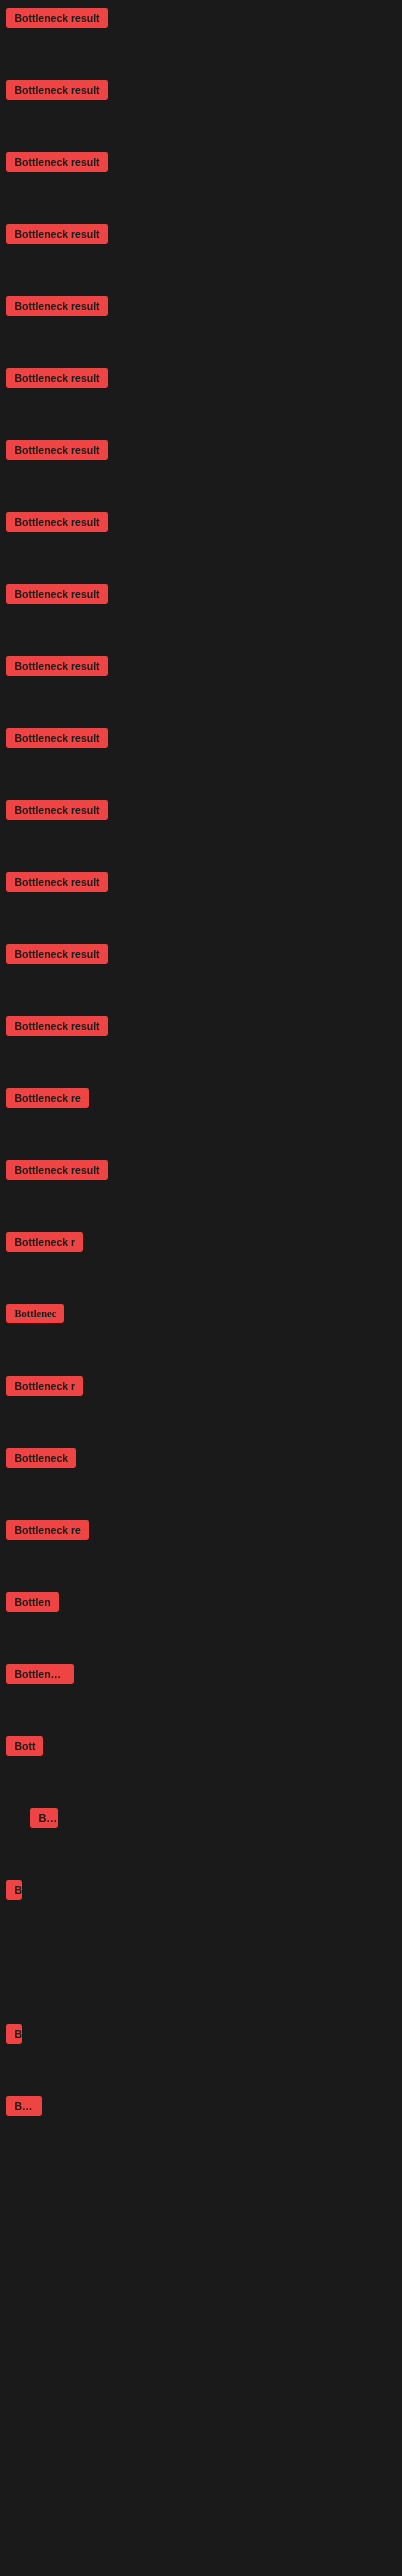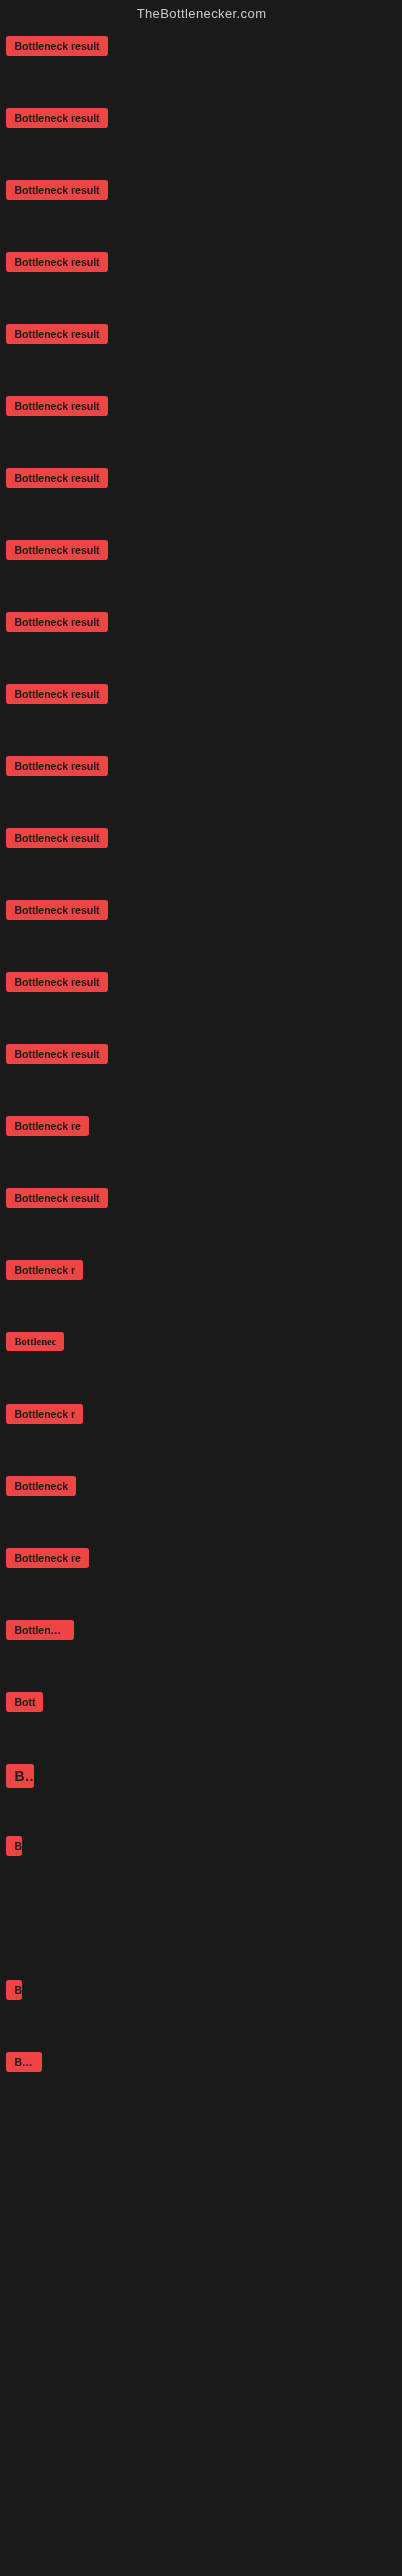--- a/index.html
+++ b/index.html
@@ -65,39 +65,38 @@
     .item-16 .bottleneck-badge { max-width: 89px; font-size: 10.5px; overflow: hidden; }
     .item-17 .bottleneck-badge { max-width: 119px; font-size: 10.5px; }
     .item-18 .bottleneck-badge { max-width: 81px; font-size: 10.5px; overflow: hidden; }
     .item-19 .bottleneck-badge { max-width: 64px; font-size: 10.5px; overflow: hidden; font-family: Liberation Serif, serif; }
     .item-20 .bottleneck-badge { max-width: 85px; font-size: 10.5px; overflow: hidden; }
     .item-21 .bottleneck-badge { max-width: 72px; font-size: 10.5px; overflow: hidden; }
     .item-22 .bottleneck-badge { max-width: 93px; font-size: 10.5px; overflow: hidden; }
     .item-23 .bottleneck-badge { max-width: 58px; font-size: 10.5px; overflow: hidden; }
     .item-24 .bottleneck-badge { max-width: 68px; font-size: 10.5px; overflow: hidden; }
     .item-25 .bottleneck-badge { max-width: 40px; font-size: 10.5px; overflow: hidden; }
-    .item-26 .bottleneck-badge { max-width: 28px; font-size: 14px; overflow: hidden; }
+    .item-26 .bottleneck-badge { max-width: 28px; font-size: 11px; overflow: hidden; margin-left: 24px; }
     .item-27 .bottleneck-badge { max-width: 16px; font-size: 10.5px; overflow: hidden; }
     .item-28 .bottleneck-badge { max-width: 0px; font-size: 10.5px; overflow: hidden; opacity: 0; }
     .item-29 .bottleneck-badge { max-width: 12px; font-size: 10.5px; overflow: hidden; }
     .item-30 .bottleneck-badge { max-width: 36px; font-size: 10.5px; overflow: hidden; }
 
     .spacer {
       height: 121px;
     }
 
     .container {
       padding: 0 6.4px;
     }
   </style>
 </head>
 <body>
 
 <div class="container">
-  <div class="site-title">TheBottlenecker.com</div>
 
   <div id="items-container">
       <div class="bottleneck-item item-1">
         <span class="bottleneck-badge">Bottleneck result</span>
       </div>
       <div class="bottleneck-item item-2">
         <span class="bottleneck-badge">Bottleneck result</span>
       </div>
       <div class="bottleneck-item item-3">
         <span class="bottleneck-badge">Bottleneck result</span>
@@ -152,20 +151,23 @@
       </div>
       <div class="bottleneck-item item-20">
         <span class="bottleneck-badge">Bottleneck r</span>
       </div>
       <div class="bottleneck-item item-21">
         <span class="bottleneck-badge">Bottleneck</span>
       </div>
       <div class="bottleneck-item item-22">
         <span class="bottleneck-badge">Bottleneck re</span>
       </div>
+      <div class="bottleneck-item item-23">
+        <span class="bottleneck-badge">Bottlen</span>
+      </div>
       <div class="bottleneck-item item-24">
         <span class="bottleneck-badge">Bottleneck</span>
       </div>
       <div class="bottleneck-item item-25">
         <span class="bottleneck-badge">Bott</span>
       </div>
       <div class="bottleneck-item item-26">
         <span class="bottleneck-badge">Bo</span>
       </div>
       <div class="bottleneck-item item-27">

